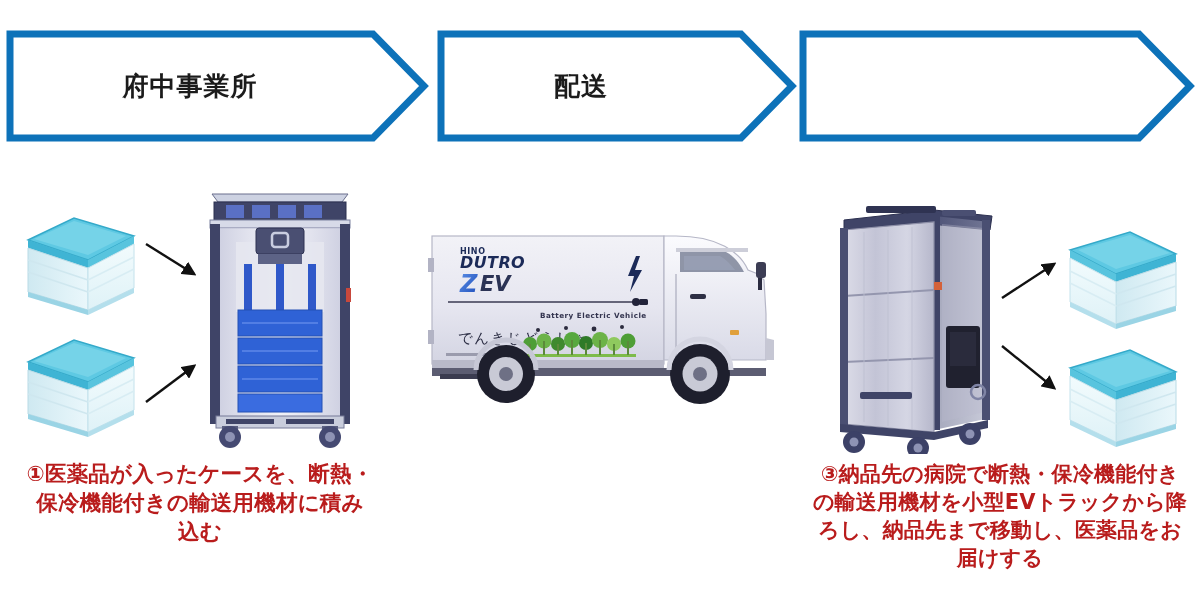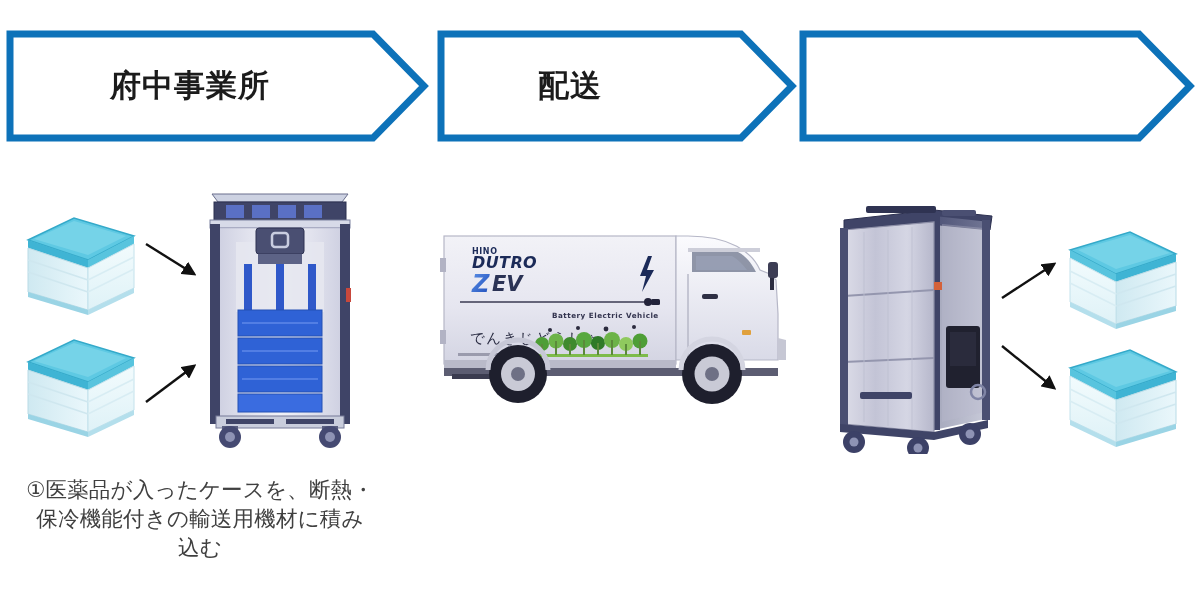--- a/index.html
+++ b/index.html
@@ -24,21 +24,21 @@
   .flow-cell {
     position: absolute;
     top: 0;
     height: 116px;
     display: flex;
     align-items: center;
     justify-content: center;
     gap: 14px;
   }
   #cell-1 { left: 8px;   width: 410px; padding-right: 46px; }
-  #cell-2 { left: 415px; width: 350px; padding-right: 40px; }
+  #cell-2 { left: 426px; width: 350px; padding-right: 40px; }
   #cell-3 { left: 800px; width: 390px; padding-right: 44px; }
 
   
   .alfresa-logo {
     position: relative;
     font-family: "DejaVu Sans", sans-serif;
     font-size: 42px;
     font-weight: bold;
     font-style: italic;
     color: #14489b;
@@ -47,60 +47,59 @@
     padding-right: 4px;
   }
   .alfresa-leaf {
     position: absolute;
     left: 62px; top: -6px;
     width: 26px; height: 13px;
   }
 
   .flow-label {
     font-family: Liberation Mono, monospace;
-    font-size: 31px;
+    font-size: 26px;
     font-weight: 600;
     color: #1b1b1b;
     letter-spacing: 1px;
     white-space: nowrap;
   }
 
   .hospital-icon { width: 76px; height: 62px; flex: 0 0 auto; }
 
   
   .panels { position: absolute; left: 0; top: 152px; width: 1200px; height: 462px; }
 
   .panel {
     position: absolute;
     top: 0;
     height: 462px;
   }
   #panel-1 { left: 0px;   width: 400px; }
-  #panel-2 { left: 412px; width: 400px; }
+  #panel-2 { left: 400px; width: 400px; }
   #panel-3 { left: 800px; width: 400px; }
 
   .panel-art {
     position: relative;
     width: 100%;
     height: 308px;
   }
 
   .caption {
     position: absolute;
     top: 308px;
     left: 0;
     width: 100%;
     text-align: center;
     font-family: "DejaVu Sans", "Liberation Sans", sans-serif;
     font-size: 21.5px;
     line-height: 1.34;
-    color: #404040;
+    color: #b91c1c;
     letter-spacing: 0.2px;
-    font-weight: 400;
-    margin-top: 16px;
+    font-weight: 700;
   }
   #panel-1 .caption { padding: 0 26px; }
   #panel-2 .caption { padding: 0 22px; }
   #panel-3 .caption { padding: 0 10px; font-size: 21px; }
 
   
   .crate { position: absolute; width: 118px; height: 108px; }
   .crate svg { width: 100%; height: 100%; display: block; }
 
   #crate-1 { left: 22px;  top: 58px;  }
@@ -506,15 +505,16 @@
         <defs>
           <marker id="ah3" viewBox="0 0 10 10" refX="8" refY="5" markerWidth="6" markerHeight="6" orient="auto-start-reverse">
             <path d="M0 0 L10 5 L0 10 z" fill="#111111"></path>
           </marker>
         </defs>
         <line x1="202" y1="146" x2="254" y2="112" stroke="#111111" stroke-width="2.4" marker-end="url(#ah3)"></line>
         <line x1="202" y1="194" x2="254" y2="236" stroke="#111111" stroke-width="2.4" marker-end="url(#ah3)"></line>
       </svg>
     </div>
 
+    <div class="caption">③納品先の病院で断熱・保冷機能付きの輸送用機材を小型EVトラックから降ろし、納品先まで移動し、医薬品をお届けする</div>
   </div>
 
 </div>
 
 </body></html>

